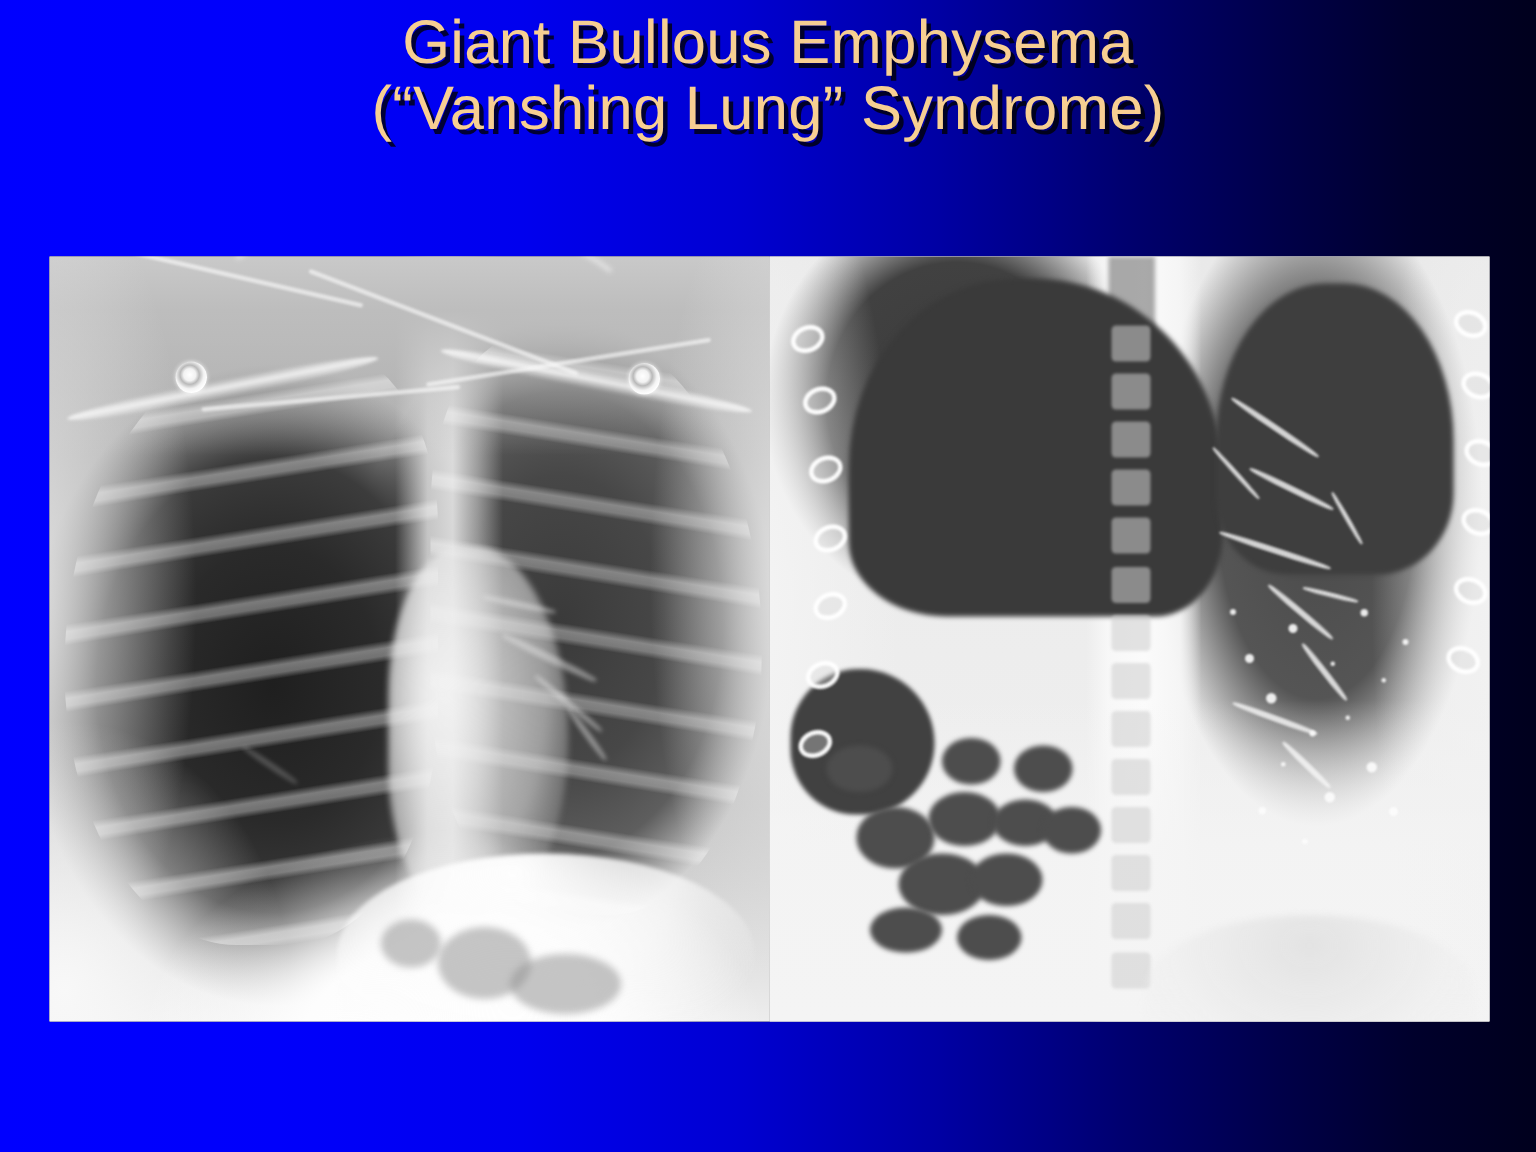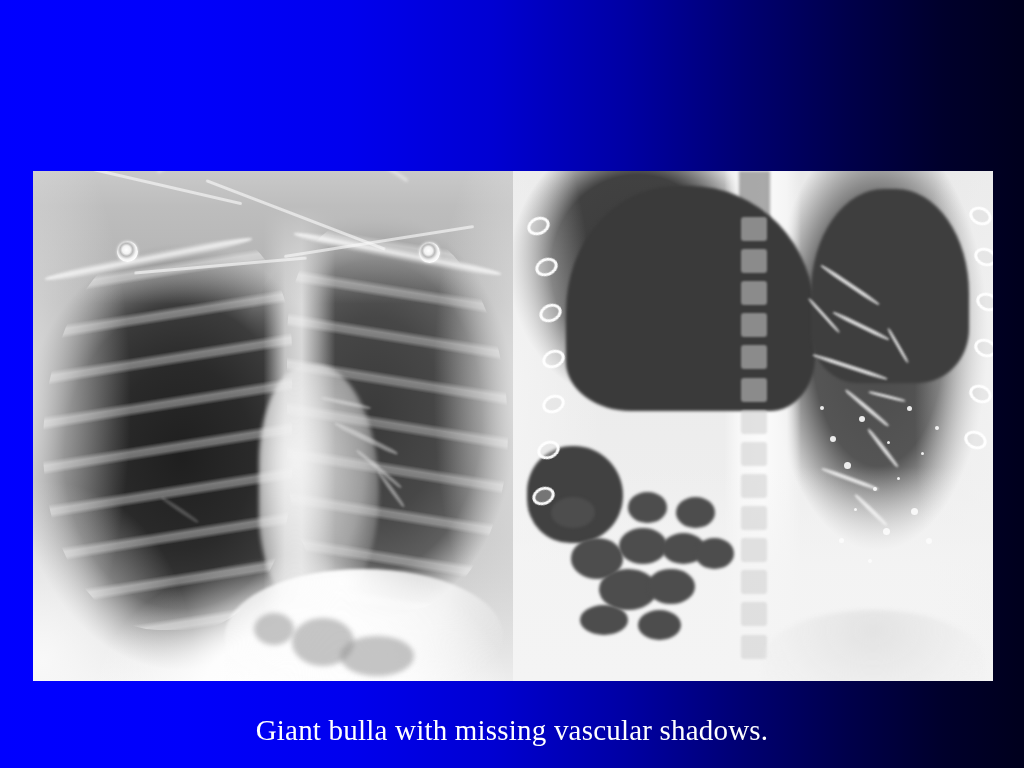--- a/index.html
+++ b/index.html
@@ -330,20 +330,24 @@
     color: #ffffff;
     letter-spacing: 0.2px;
     white-space: nowrap;
   }
 </style>
 </head>
 <body>
 
 <div id="slide">
 
+  <div id="title-block">
+    <span class="title-line">Giant Bullous Emphysema</span>
+    <span class="title-line">(“Vanshing Lung” Syndrome)</span>
+  </div>
 
   <div id="image-block">
 
     <div class="panel" id="xray-panel">
       <div id="xray-canvas">
         <div class="ribs-r"></div>
         <div class="ribs-l"></div>
         <div class="arc arc-1"></div>
         <div class="arc arc-2"></div>
         <div class="arc arc-3"></div>
@@ -439,15 +443,14 @@
             <div class="ct-dot" style="left: 88%; top: 50%; width: 4px; height: 4px;"></div>
             <div class="ct-dot" style="left: 64%; top: 46%; width: 4px; height: 4px;"></div>
             <div class="ct-dot" style="left: 86%; top: 72%; width: 6px; height: 6px;"></div>
           </div>
         <div class="liver"></div>
       </div>
     </div>
 
   </div>
 
-  <div id="caption">Giant bulla with missing vascular shadows.</div>
 
 </div>
 
 </body></html>

